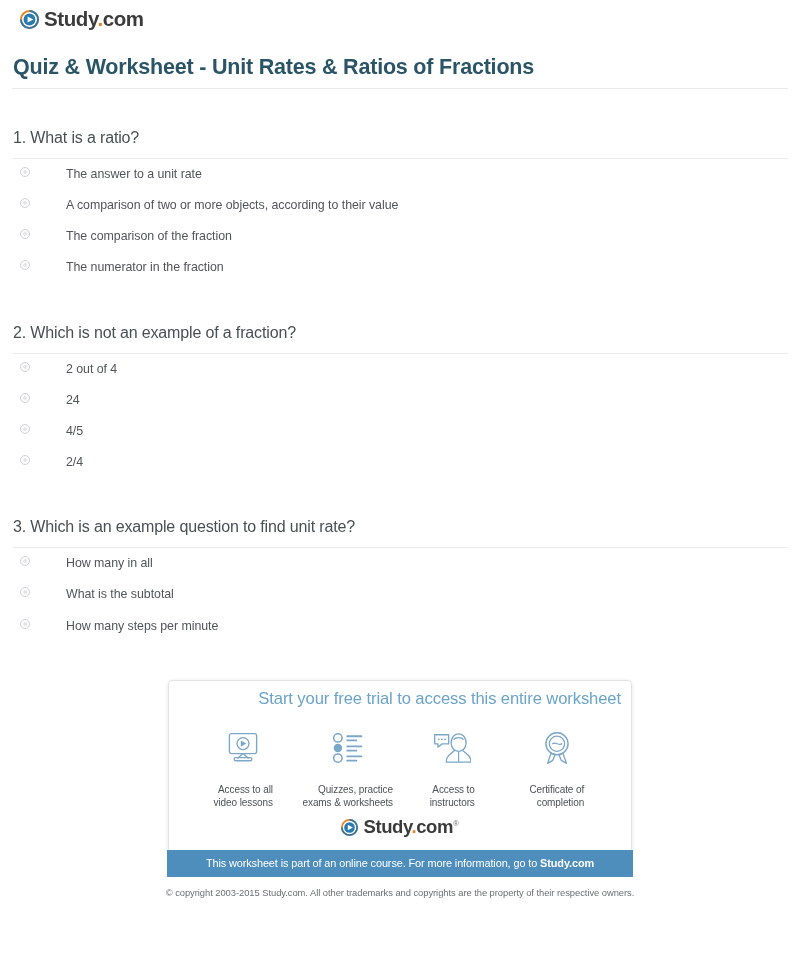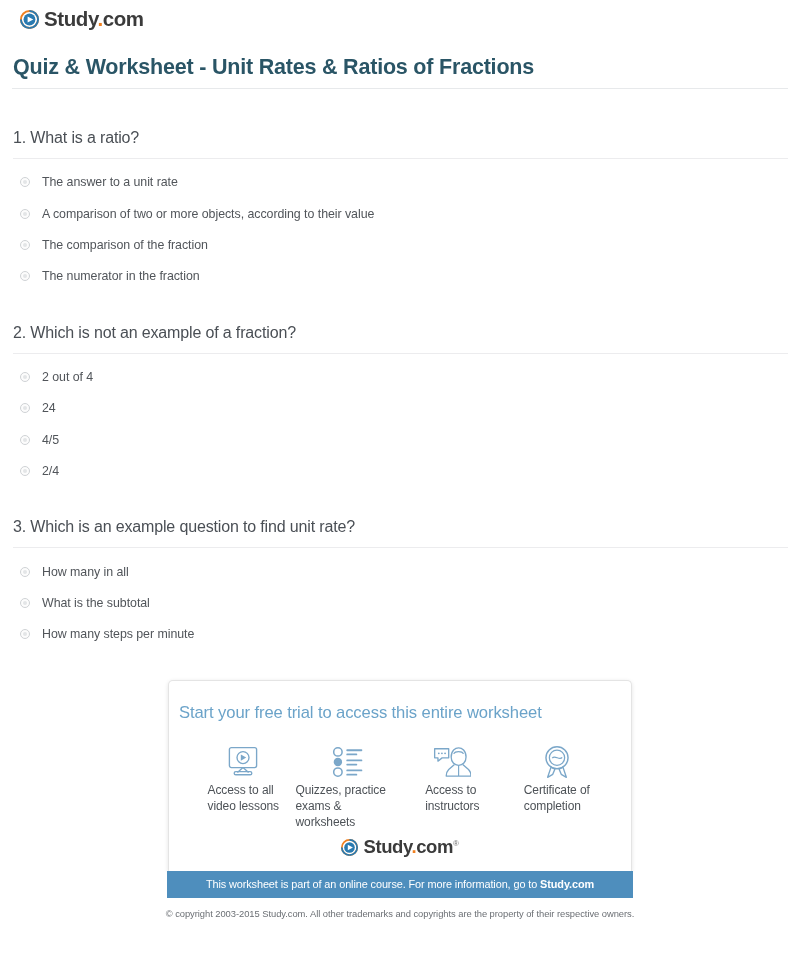--- a/index.html
+++ b/index.html
@@ -92,23 +92,23 @@
 
   .q-rule {
     border-bottom: 1px solid #ececee;
     margin-bottom: 8px;
   }
 
   .options { list-style: none; }
 
   .option {
     display: flex;
-    align-items: center;
     height: 31.2px;
     padding-left: 7px;
+    gap: 24px;
   }
 
   .radio {
     width: 10px;
     height: 10px;
     flex: 0 0 10px;
     border-radius: 50%;
     border: 1px solid #cfd2d5;
     background: #fcfcfc;
     position: relative;
@@ -138,22 +138,22 @@
     align-items: center;
   }
 
   .promo-card {
     width: 464px;
     background: #ffffff;
     border: 1px solid #e4e4e4;
     border-bottom: none;
     border-radius: 5px 5px 0 0;
     box-shadow: 0 1px 4px rgba(0,0,0,0.11);
-    padding: 22px 10px 0;
-    text-align: left;
+    padding: 8px 10px 0;
+    text-align: right;
     position: relative;
     z-index: 2;
   }
 
   .promo-head {
     font-size: 16.6px;
     color: #6ba3c9;
     font-weight: 400;
     letter-spacing: -0.1px;
   }
@@ -181,22 +181,22 @@
 
   .feature-icon {
     height: 40px;
     display: flex;
     align-items: center;
     justify-content: center;
   }
   .feature-icon svg { display: block; }
 
   .feature-label {
-    margin-top: 0;
-    font-size: 12px;
+    margin-top: 15px;
+    font-size: 10px;
     line-height: 1.35;
     color: #4d5257;
     letter-spacing: -0.1px;
   }
 
   .promo-logo {
     margin-top: 8px;
     padding-bottom: 14px;
     display: flex;
     justify-content: center;

